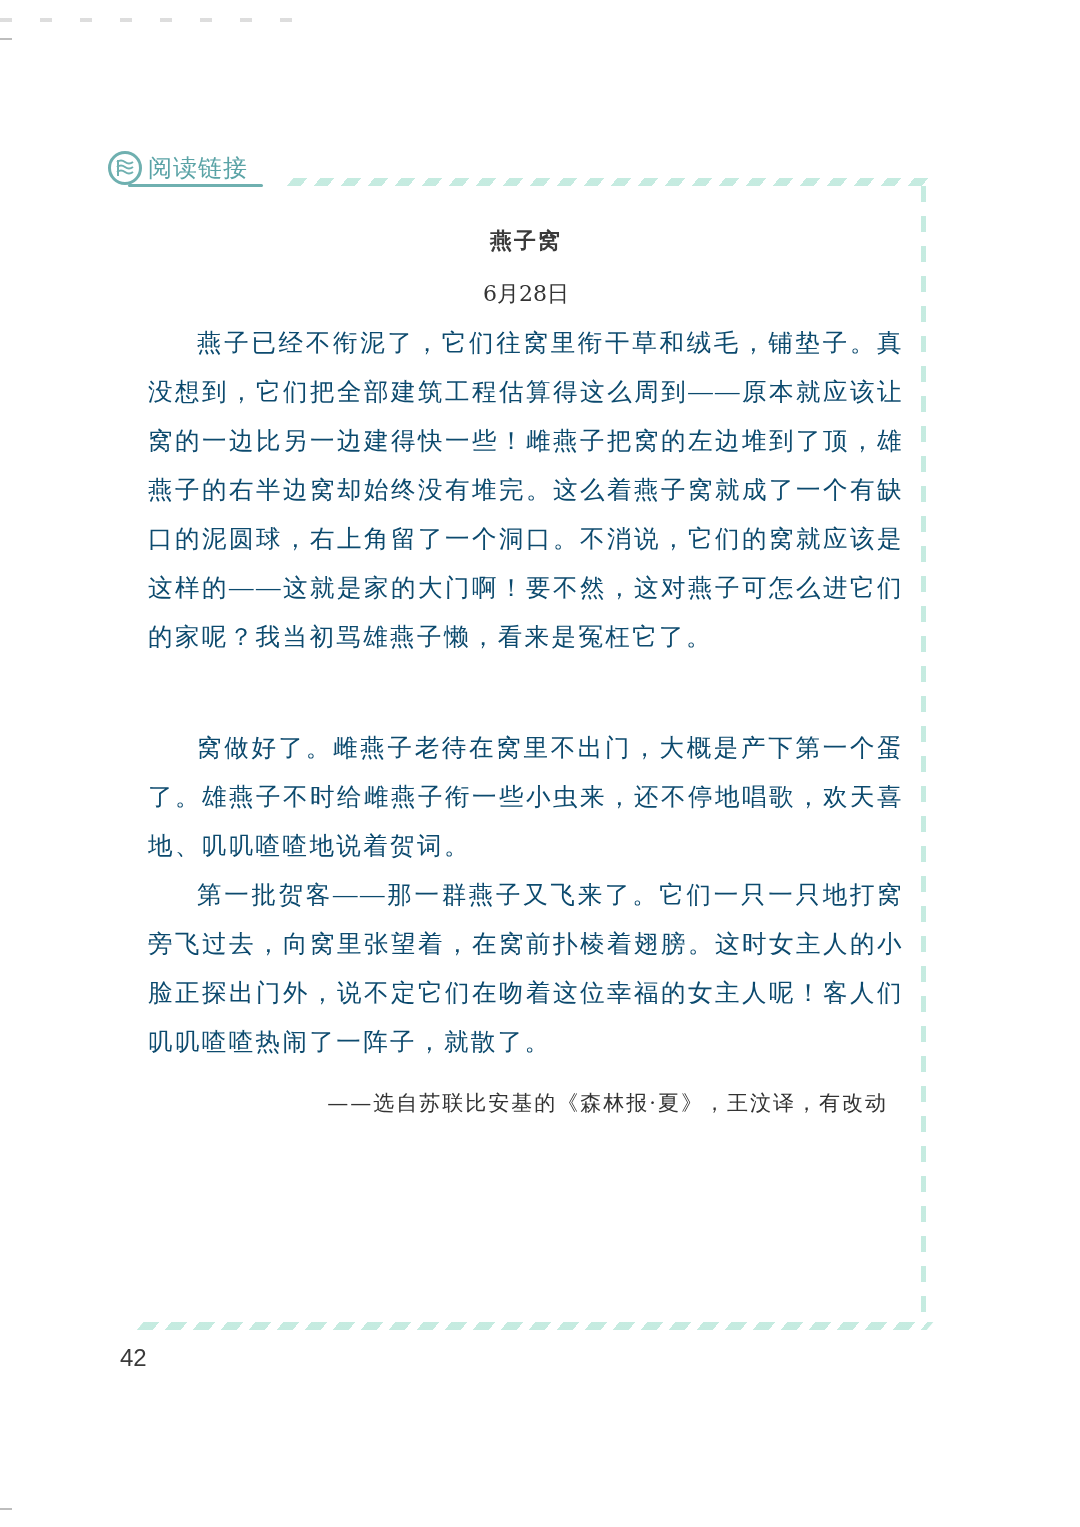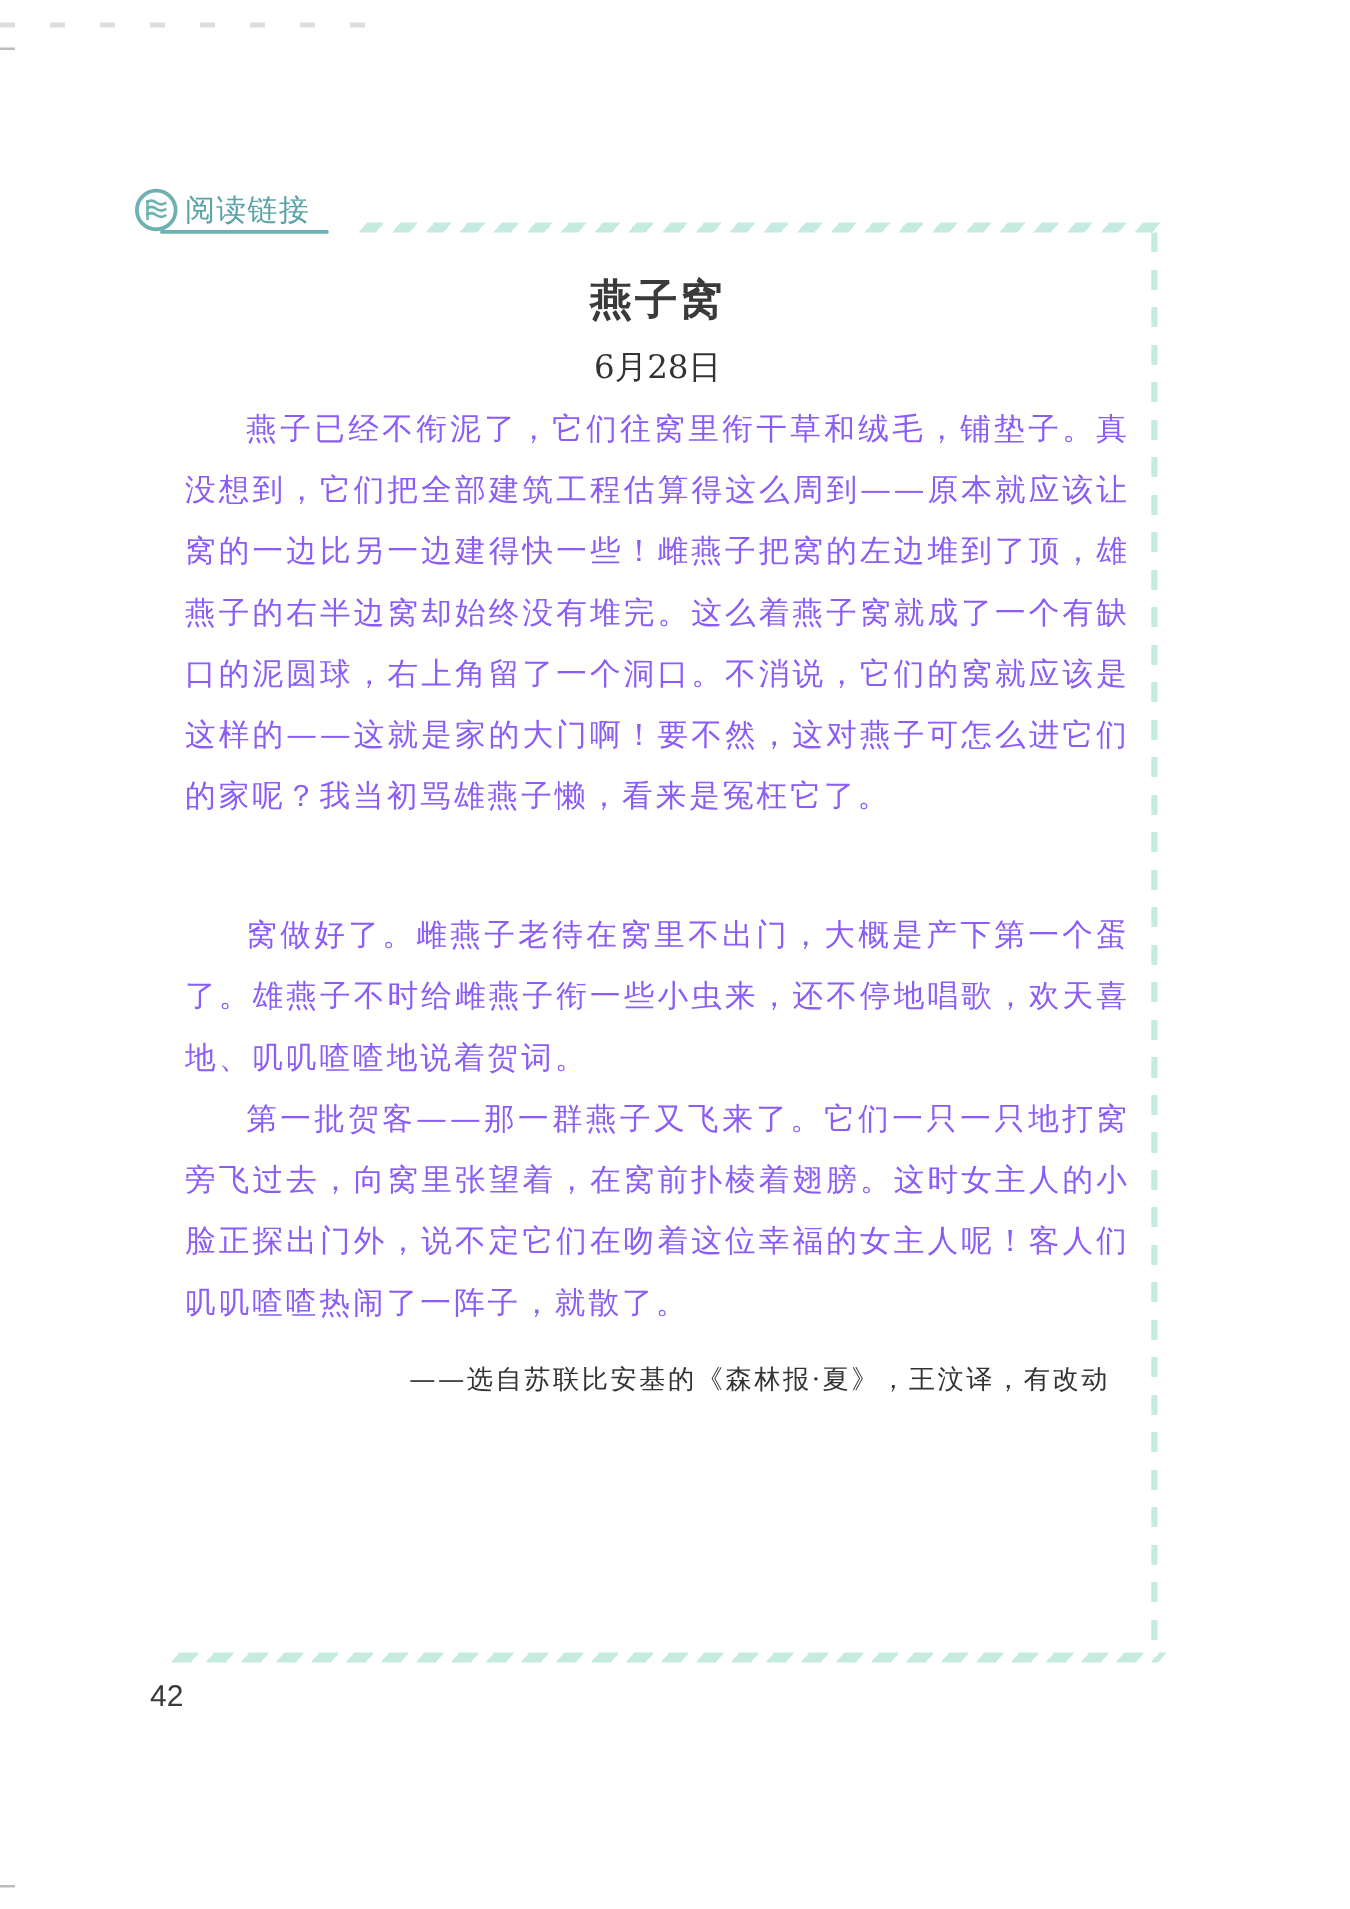--- a/index.html
+++ b/index.html
@@ -98,44 +98,45 @@
     opacity: 0.9;
   }
   .article {
     position: absolute;
     left: 148px;
     top: 210px;
     width: 756px;
   }
   .article-title {
     text-align: center;
-    font-size: 34px;
+    font-size: 22px;
     font-weight: bold;
     color: #3a3a3a;
     margin: 0;
     height: 60px;
     line-height: 60px;
     letter-spacing: 2px;
   }
   .entry-date {
     text-align: center;
-    font-size: 26px;
+    font-size: 22px;
     color: #333;
     height: 48px;
     line-height: 48px;
     margin: 0;
   }
   .para {
     font-size: 24.5px;
     line-height: 49px;
     margin: 0;
     text-indent: 2em;
     text-align: justify;
     letter-spacing: 2.4px;
-    color: #8b5cf6;
+    color: #0c4a6e;
+    font-family: Liberation Serif, serif;
   }
   .entry-gap { height: 62px; }
   .source {
     text-align: right;
     font-size: 21px;
     line-height: 42px;
     margin: 16px;
     letter-spacing: 2px;
     color: #333;
   }

